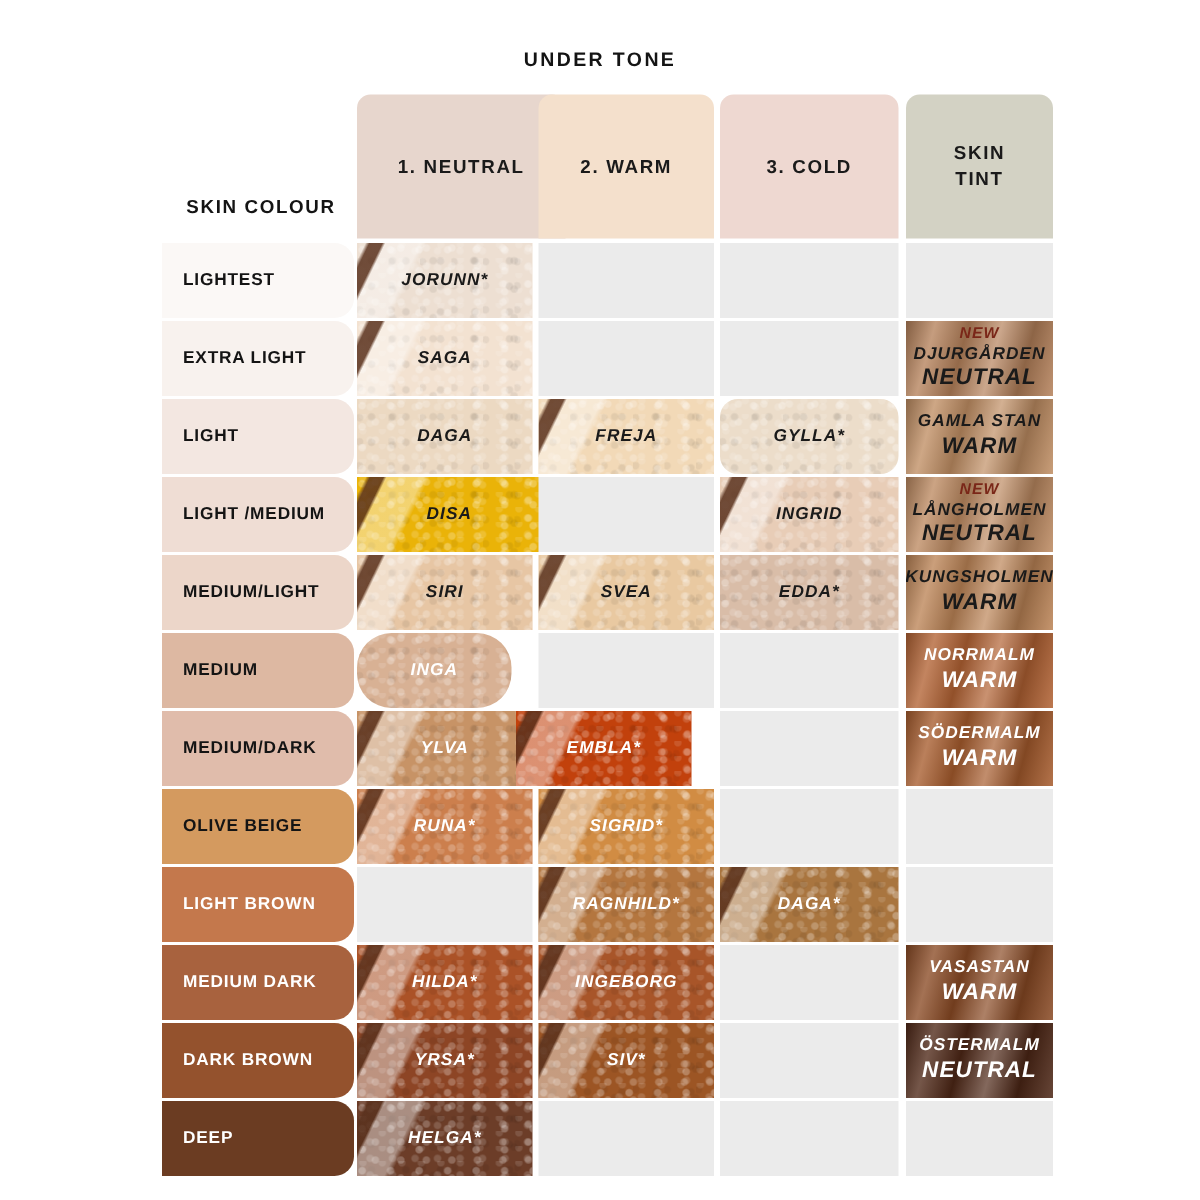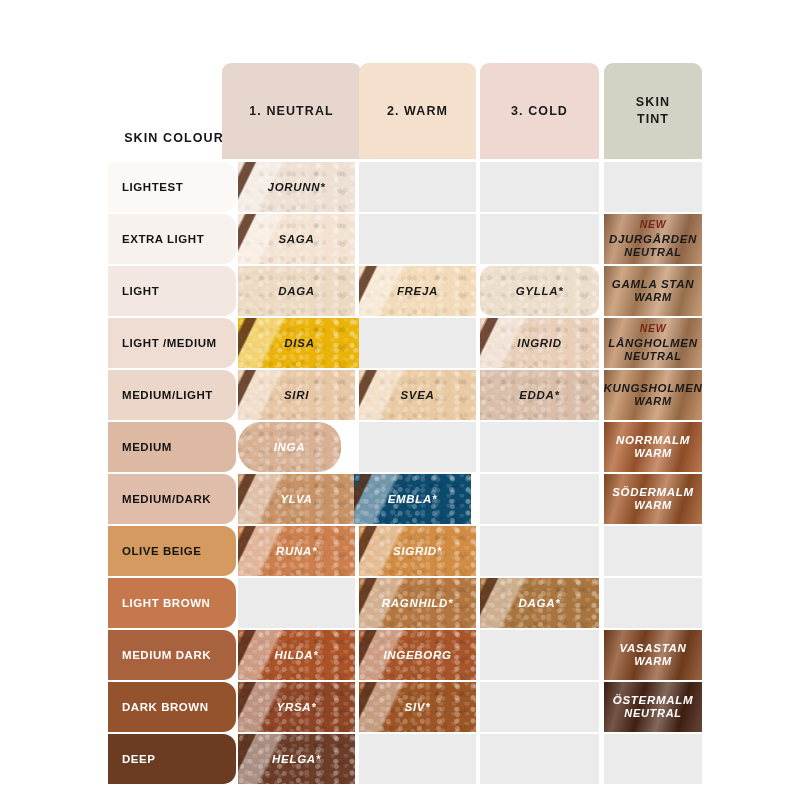--- a/index.html
+++ b/index.html
@@ -147,34 +147,35 @@
     padding: 0 3px;
   }
   .new-tag {
     display: block;
     color: #7a2718;
     font-size: 10.5px;
     letter-spacing: 0.7px;
   }
   .tint-sub {
     display: block;
-    font-size: 11px;
+    font-size: 15px;
     letter-spacing: 0.7px;
   }
 </style>
 </head>
 <body>
 
 <div id="chart">
 
+  <div class="undertone-title">UNDER TONE</div>
 
   <div class="skincolour-title">SKIN COLOUR</div>
 
   <div id="headers">
-      <div class="col-header" style="left: 222px; width: 139px; background: rgb(231, 214, 205);">
+      <div class="col-header" style="left: 238px; width: 139px; background: rgb(231, 214, 205);">
         <span>1. NEUTRAL</span>
       </div>
       <div class="col-header" style="left: 359px; width: 117px; background: rgb(244, 224, 204);">
         <span>2. WARM</span>
       </div>
       <div class="col-header" style="left: 480px; width: 119px; background: rgb(238, 216, 209);">
         <span>3. COLD</span>
       </div>
       <div class="col-header" style="left: 604px; width: 98px; background: rgb(211, 210, 196);">
         <span>SKIN<br>TINT</span>
@@ -279,21 +280,21 @@
         <span class="txt">NORRMALM<span class="tint-sub">WARM</span></span>
       </div>
       <div class="row-label" style="top: 474px; background: rgb(224, 188, 171); color: rgb(20, 20, 20);">
         <span>MEDIUM/DARK</span>
       </div>
       <div class="cell" style="left: 238px; width: 117px; top: 474px; background: rgb(199, 147, 102); color: rgb(255, 255, 255);">
         <div class="tex powder"></div>
         <div class="tex smear"></div>
         <span class="txt">YLVA</span>
       </div>
-      <div class="cell" style="left: 354px; width: 117px; top: 474px; background: #0c4a6e; color: rgb(255, 255, 255);">
+      <div class="cell" style="left: 344px; width: 117px; top: 474px; background: #c2410c; color: rgb(255, 255, 255);">
         <div class="tex powder"></div>
         <div class="tex smear"></div>
         <span class="txt">EMBLA*</span>
       </div>
       <div class="cell empty" style="left: 480px; width: 119px; top: 474px;"></div>
       <div class="cell" style="left: 604px; width: 98px; top: 474px; background: rgb(167, 92, 45); color: rgb(255, 255, 255);">
         <div class="tex sheen"></div>
         <span class="txt">SÖDERMALM<span class="tint-sub">WARM</span></span>
       </div>
       <div class="row-label" style="top: 526px; background: rgb(212, 154, 95); color: rgb(20, 20, 20);">

